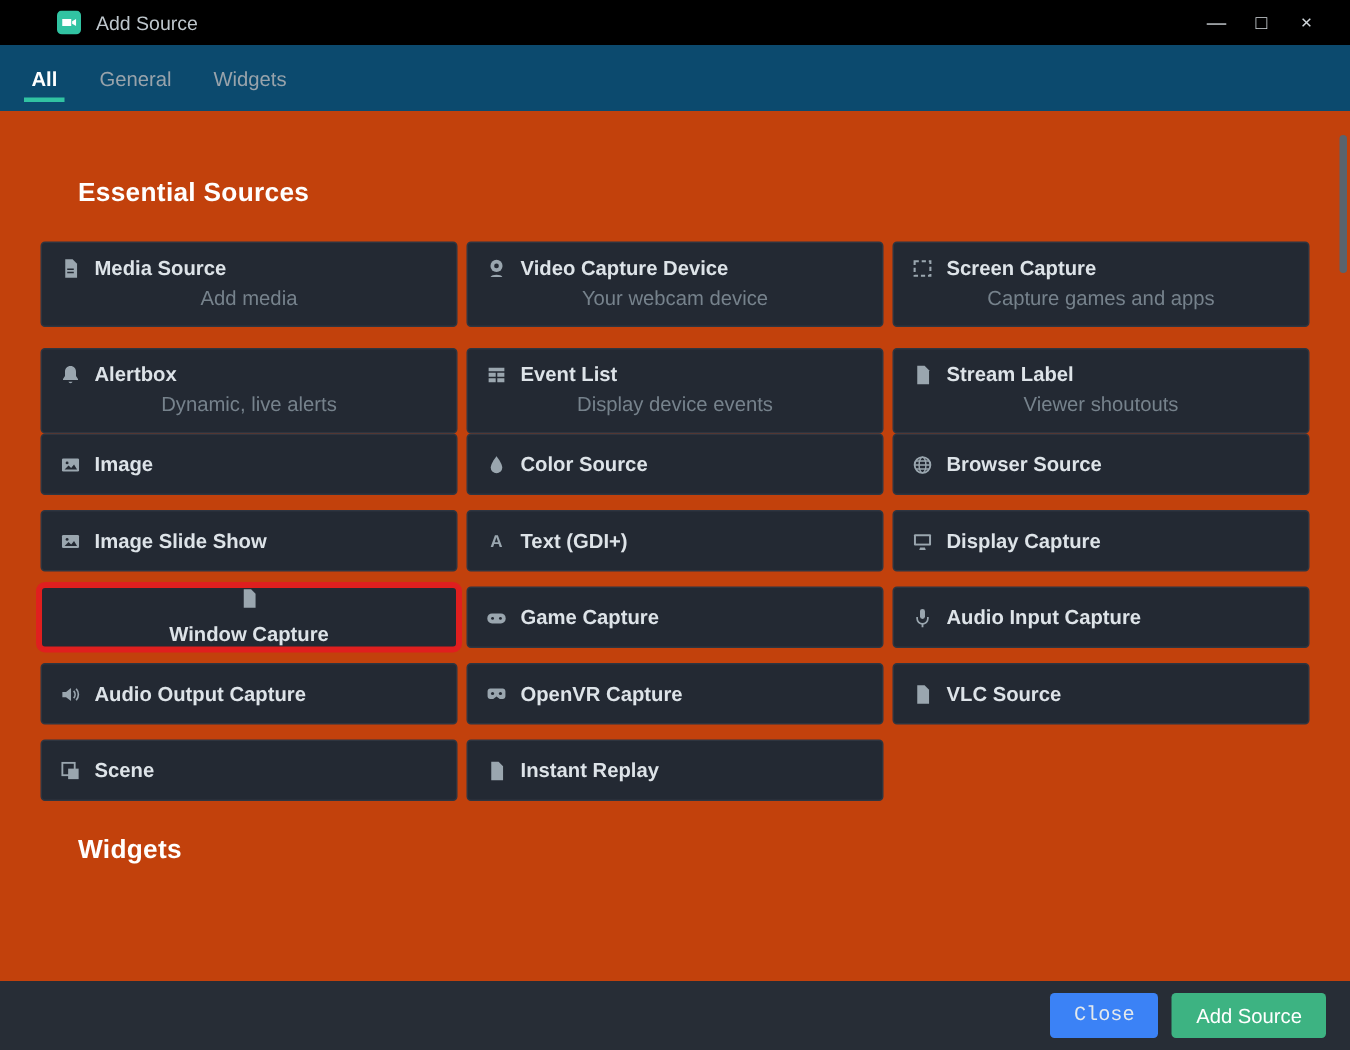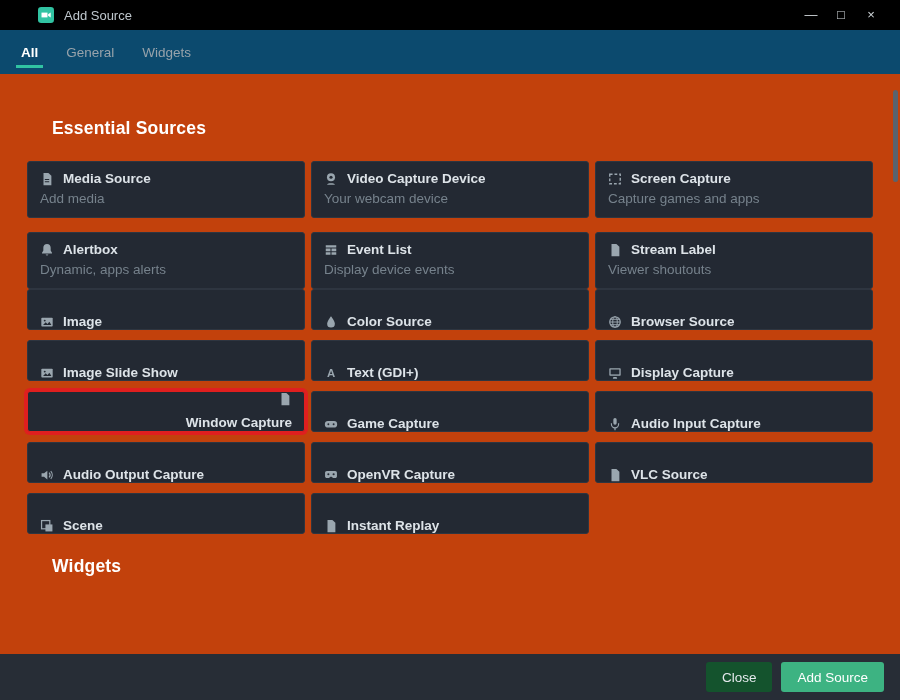--- a/index.html
+++ b/index.html
@@ -32,31 +32,31 @@
   .section-heading.first{margin-top:20px;}
 
   .grid{display:grid;grid-template-columns:repeat(3,1fr);column-gap:6px;}
   .grid.essential{row-gap:14px;}
   .grid.general{row-gap:10px;}
 
   .card{background:var(--card-bg);border:1px solid #2e3540;border-radius:3px;cursor:pointer;}
   .card.essential{padding:9px 12px 11px;}
   .card-top{display:flex;align-items:center;gap:9px;}
   .card-title{color:#dde3e8;font-size:13.5px;font-weight:600;white-space:nowrap;}
-  .card-sub{color:#76828c;font-size:13.5px;margin-top:5px;white-space:nowrap;}
-  .card.general{display:flex;align-items:flex-end;gap:9px;height:41px;padding:0 12px;}
+  .card-sub{color:#76828c;font-size:13.5px;margin-top:5px;white-space:nowrap;text-align:center;}
+  .card.general{display:flex;align-items:center;gap:9px;height:41px;padding:0 12px;}
   .card.highlighted{box-shadow:0 0 0 3px var(--highlight);border-color:var(--highlight);flex-direction:column;}
 
   .icon{width:14px;height:14px;display:inline-flex;color:#9aa6af;flex:none;}
   .icon svg{width:14px;height:14px;display:block;}
 
   
   .footer{height:46px;background:#272d36;display:flex;align-items:center;justify-content:flex-end;gap:9px;padding:0 16px;flex:none;}
   .btn{height:30px;padding:0 16px;border:none;border-radius:3px;font-size:13.5px;color:#fff;font-family:inherit;cursor:pointer;}
-  .btn.gray{background:#14532d;color:#e4e9ec;}
+  .btn.gray{background:#3b82f6;color:#e4e9ec;font-family:Liberation Mono, monospace;}
   .btn.green{background:var(--button);}
 
   
   .scrollbar{position:absolute;top:78px;right:2px;bottom:48px;width:6px;background:transparent;}
   .scroll-thumb{position:absolute;top:12px;right:0;width:5px;height:92px;background:#5a636d;border-radius:3px;cursor:pointer;}
 </style>
 </head>
 <body>
 
 <div class="window">
@@ -125,21 +125,21 @@
         <div class="card essential">
           <div class="card-top">
             <span class="icon">
               <svg viewBox="0 0 16 16" fill="currentColor">
                 <path d="M8 1.2c-2.6 0-4.2 1.9-4.2 4.3v3.2L2.3 11v.9h11.4V11l-1.5-2.3V5.5c0-2.4-1.6-4.3-4.2-4.3z"></path>
                 <path d="M6.4 13.2a1.7 1.7 0 0 0 3.2 0z"></path>
               </svg>
             </span>
             <span class="card-title">Alertbox</span>
           </div>
-          <div class="card-sub">Dynamic, apps alerts</div>
+          <div class="card-sub">Dynamic, live alerts</div>
         </div>
         <div class="card essential">
           <div class="card-top">
             <span class="icon">
               <svg viewBox="0 0 16 16" fill="currentColor">
                 <path d="M2 2.5h12v2.6H2zM2 6.3h5.4v3H2zM8.6 6.3H14v3H8.6zM2 10.5h5.4v3H2zM8.6 10.5H14v3H8.6z"></path>
               </svg>
             </span>
             <span class="card-title">Event List</span>
           </div>

